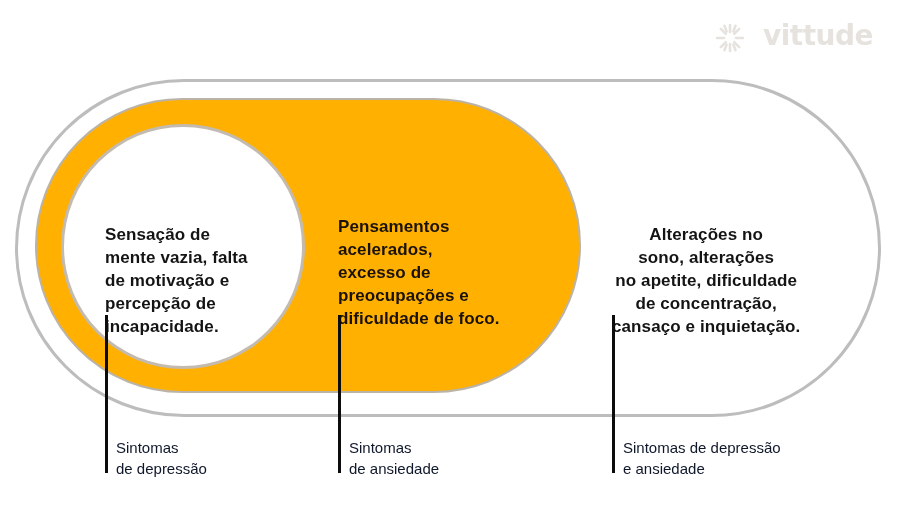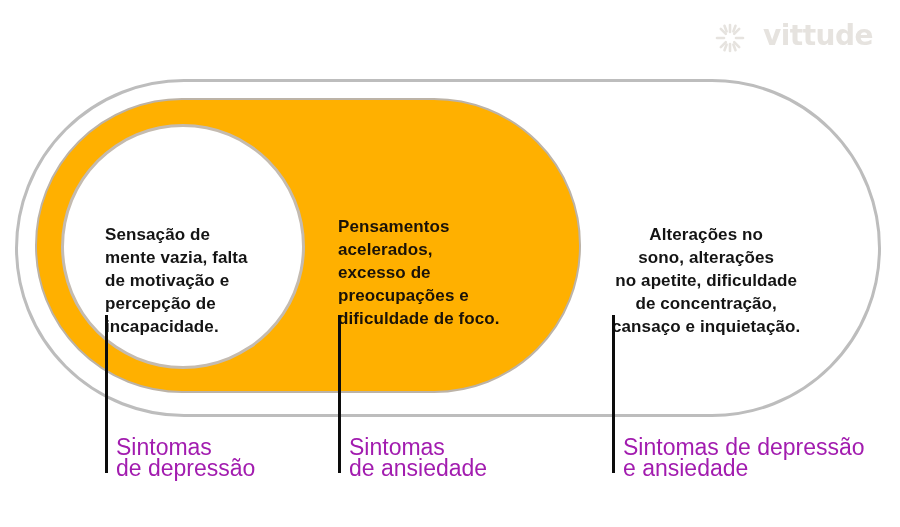--- a/index.html
+++ b/index.html
@@ -88,23 +88,23 @@
       background: #0c0c0c;
       top: 315px;
       height: 158px;
     }
     .vline.l1 { left: 105px; }
     .vline.l2 { left: 338px; }
     .vline.l3 { left: 612px; }
     .label {
       position: absolute;
       font-weight: normal;
-      font-size: 23px;
+      font-size: 15px;
       line-height: 21px;
-      color: #a21caf;
+      color: #0f172a;
       white-space: pre-line;
       top: 437px;
     }
     .label.s1 { left: 116px; }
     .label.s2 { left: 349px; }
     .label.s3 { left: 623px; }
   </style>
 </head>
 <body>
 

